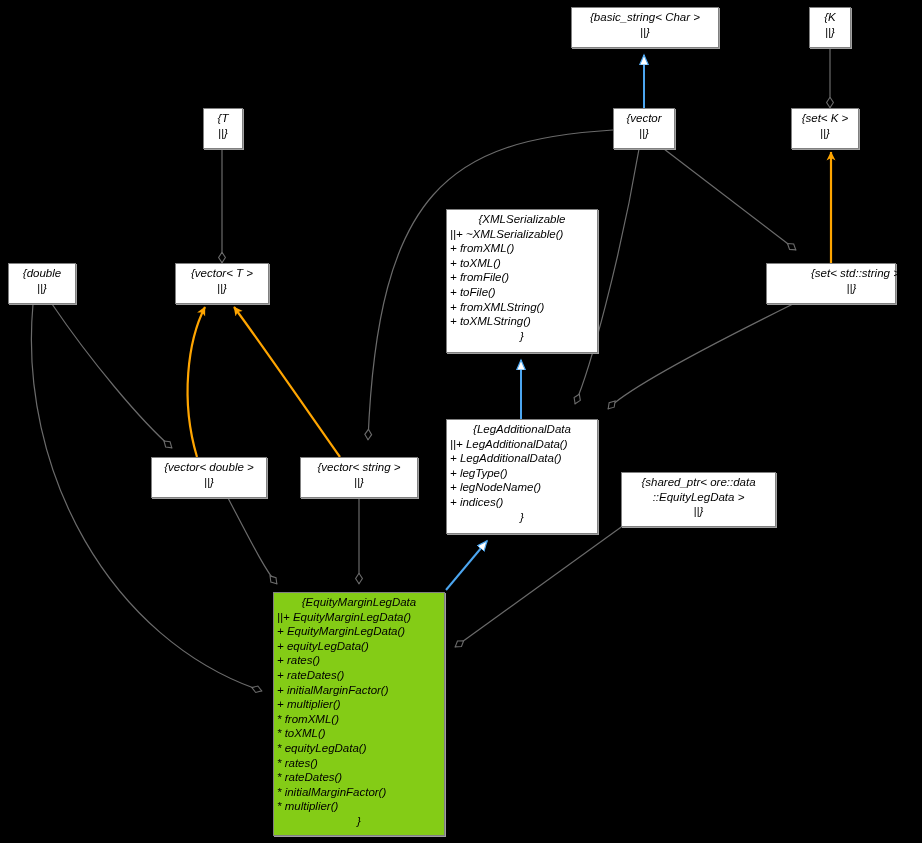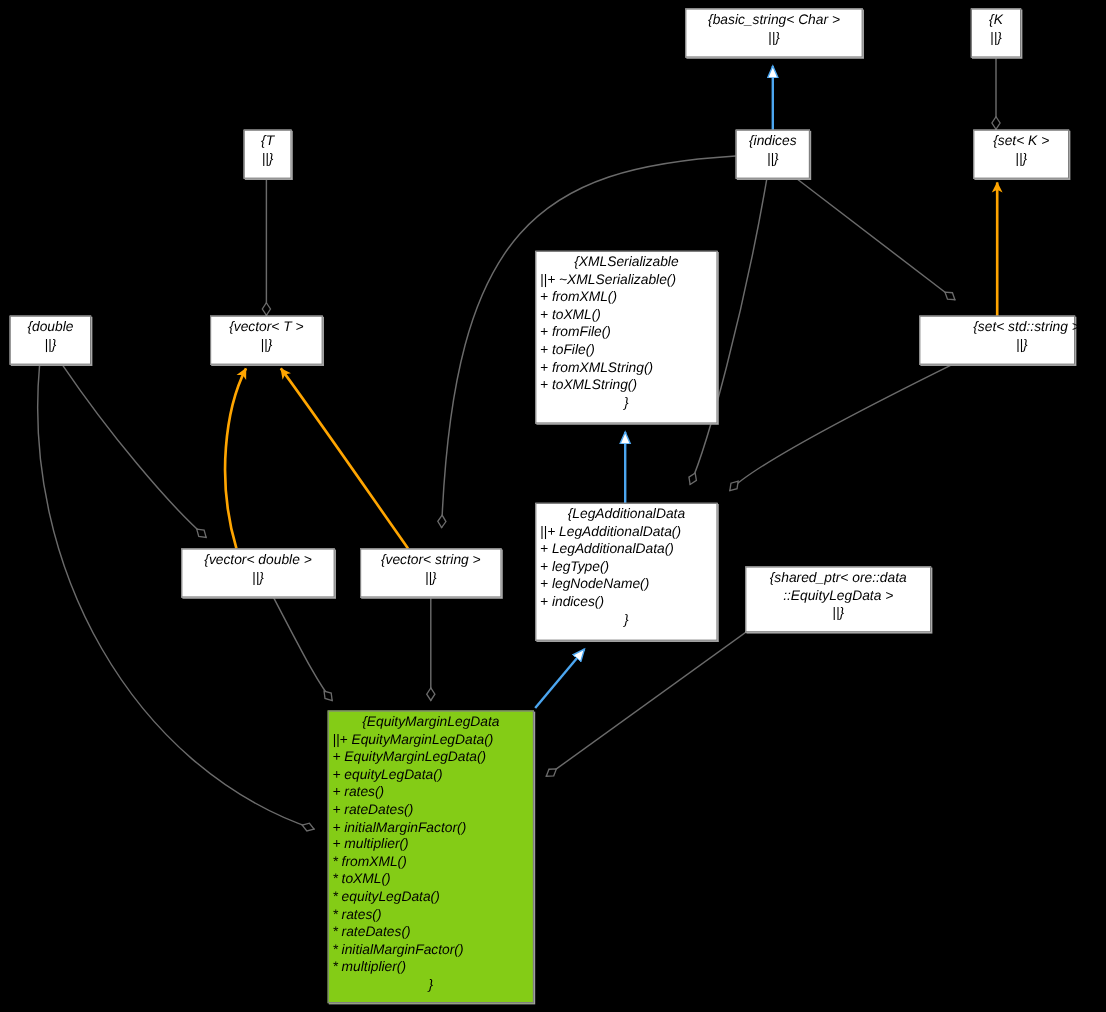--- a/index.html
+++ b/index.html
@@ -85,24 +85,24 @@
       <path d="M 639,149 C 620,260 590,370 575,404" fill="none" stroke="#6b6b6b" stroke-width="1.2" marker-end="url(#hollow-diamond-6b6b6b)"></path>
       <path d="M 664,149 L 796,250" fill="none" stroke="#6b6b6b" stroke-width="1.2" marker-end="url(#hollow-diamond-6b6b6b)"></path>
       <path d="M 793,304 C 700,350 625,390 608,409" fill="none" stroke="#6b6b6b" stroke-width="1.2" marker-end="url(#hollow-diamond-6b6b6b)"></path>
       <path d="M 521,419 L 521,360" fill="none" stroke="#4ca6f0" stroke-width="2" marker-end="url(#hollow-triangle-4ca6f0)"></path>
       <path d="M 446,590 L 487,541" fill="none" stroke="#4ca6f0" stroke-width="2" marker-end="url(#hollow-triangle-4ca6f0)"></path>
       <path d="M 660,499 L 455,647" fill="none" stroke="#6b6b6b" stroke-width="1.2" marker-end="url(#hollow-diamond-6b6b6b)"></path>
     </svg>
 <div class="node" style="left: 571px; top: 7px; width: 148px; min-height: 41px;"><div class="title-line">{basic_string&lt; Char &gt;</div><div class="close-brace">||}</div></div>
     <div class="node" style="left: 809px; top: 7px; width: 42px; min-height: 41px;"><div class="title-line">{K</div><div class="close-brace">||}</div></div>
     <div class="node" style="left: 203px; top: 108px; width: 40px; min-height: 41px;"><div class="title-line">{T</div><div class="close-brace">||}</div></div>
-    <div class="node" style="left: 613px; top: 108px; width: 62px; min-height: 41px;"><div class="title-line">{indices</div><div class="close-brace">||}</div></div>
-    <div class="node" style="left: 791px; top: 108px; width: 80px; min-height: 41px; margin-left: 20px;"><div class="title-line">{set&lt; K &gt;</div><div class="close-brace">||}</div></div>
+    <div class="node" style="left: 613px; top: 108px; width: 62px; min-height: 41px;"><div class="title-line">{vector</div><div class="close-brace">||}</div></div>
+    <div class="node" style="left: 791px; top: 108px; width: 68px; min-height: 41px;"><div class="title-line">{set&lt; K &gt;</div><div class="close-brace">||}</div></div>
     <div class="node" style="left: 8px; top: 263px; width: 68px; min-height: 41px;"><div class="title-line">{double</div><div class="close-brace">||}</div></div>
     <div class="node" style="left: 175px; top: 263px; width: 94px; min-height: 41px;"><div class="title-line">{vector&lt; T &gt;</div><div class="close-brace">||}</div></div>
     <div class="node" style="left: 766px; top: 263px; width: 130px; min-height: 41px; padding-left: 44px;"><div class="title-line">{set&lt; std::string &gt;</div><div class="close-brace">||}</div></div>
     <div class="node members" style="left: 446px; top: 209px; width: 152px; min-height: 144px;"><div class="title-line">{XMLSerializable</div><div class="member-line">||+ ~XMLSerializable()</div><div class="member-line">+ fromXML()</div><div class="member-line">+ toXML()</div><div class="member-line">+ fromFile()</div><div class="member-line">+ toFile()</div><div class="member-line">+ fromXMLString()</div><div class="member-line">+ toXMLString()</div><div class="close-brace">}</div></div>
     <div class="node members" style="left: 446px; top: 419px; width: 152px; min-height: 115px;"><div class="title-line">{LegAdditionalData</div><div class="member-line">||+ LegAdditionalData()</div><div class="member-line">+ LegAdditionalData()</div><div class="member-line">+ legType()</div><div class="member-line">+ legNodeName()</div><div class="member-line">+ indices()</div><div class="close-brace">}</div></div>
-    <div class="node" style="left: 151px; top: 457px; width: 128px; min-height: 41px;"><div class="title-line">{vector&lt; double &gt;</div><div class="close-brace">||}</div></div>
+    <div class="node" style="left: 151px; top: 457px; width: 116px; min-height: 41px;"><div class="title-line">{vector&lt; double &gt;</div><div class="close-brace">||}</div></div>
     <div class="node" style="left: 300px; top: 457px; width: 118px; min-height: 41px;"><div class="title-line">{vector&lt; string &gt;</div><div class="close-brace">||}</div></div>
     <div class="node" style="left: 621px; top: 444px; width: 155px; min-height: 55px; margin-top: 28px;"><div class="title-line">{shared_ptr&lt; ore::data</div><div class="title-line">::EquityLegData &gt;</div><div class="close-brace">||}</div></div>
     <div class="node filled members" style="left: 273px; top: 592px; width: 172px; min-height: 244px;"><div class="title-line">{EquityMarginLegData</div><div class="member-line">||+ EquityMarginLegData()</div><div class="member-line">+ EquityMarginLegData()</div><div class="member-line">+ equityLegData()</div><div class="member-line">+ rates()</div><div class="member-line">+ rateDates()</div><div class="member-line">+ initialMarginFactor()</div><div class="member-line">+ multiplier()</div><div class="member-line">* fromXML()</div><div class="member-line">* toXML()</div><div class="member-line">* equityLegData()</div><div class="member-line">* rates()</div><div class="member-line">* rateDates()</div><div class="member-line">* initialMarginFactor()</div><div class="member-line">* multiplier()</div><div class="close-brace">}</div></div>
   </div>
 
 </body></html>

